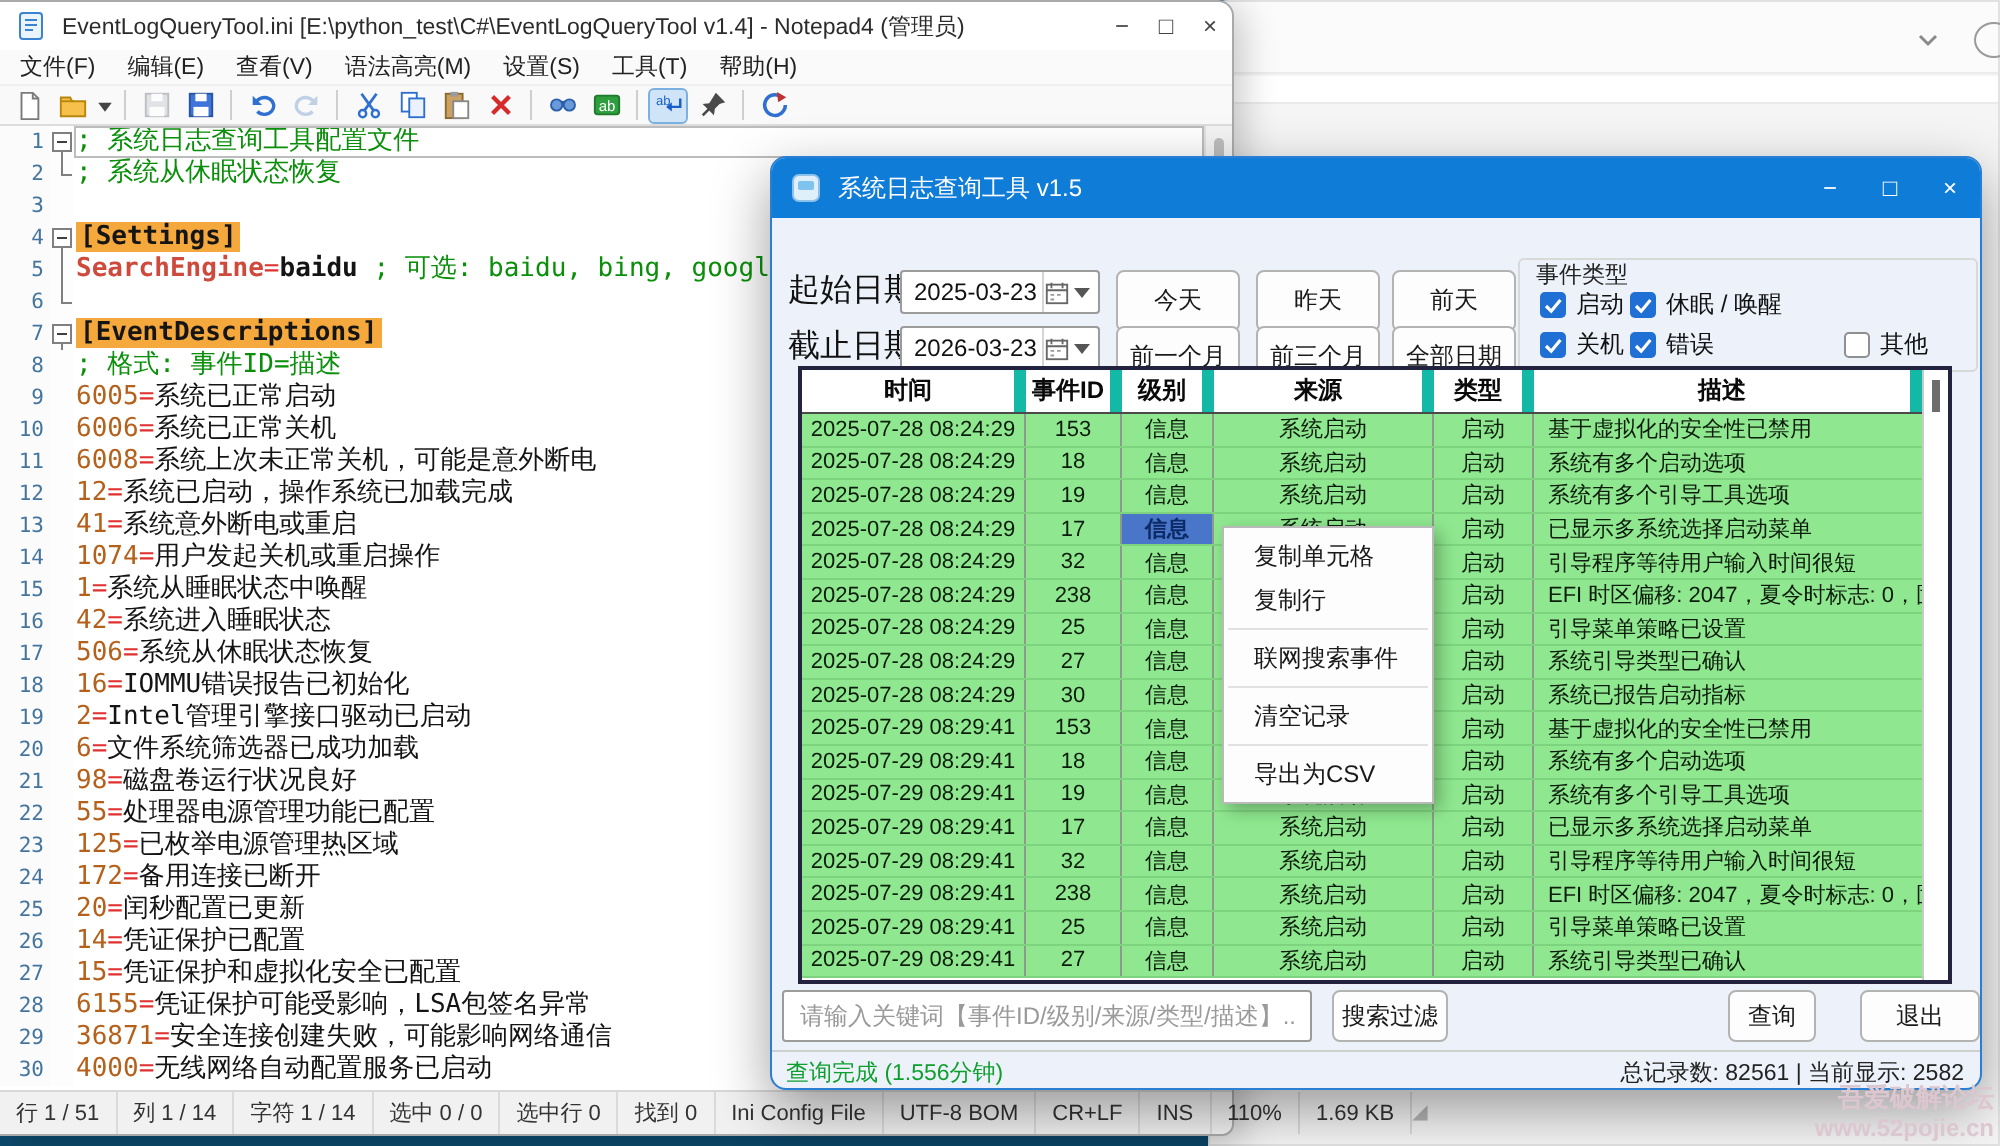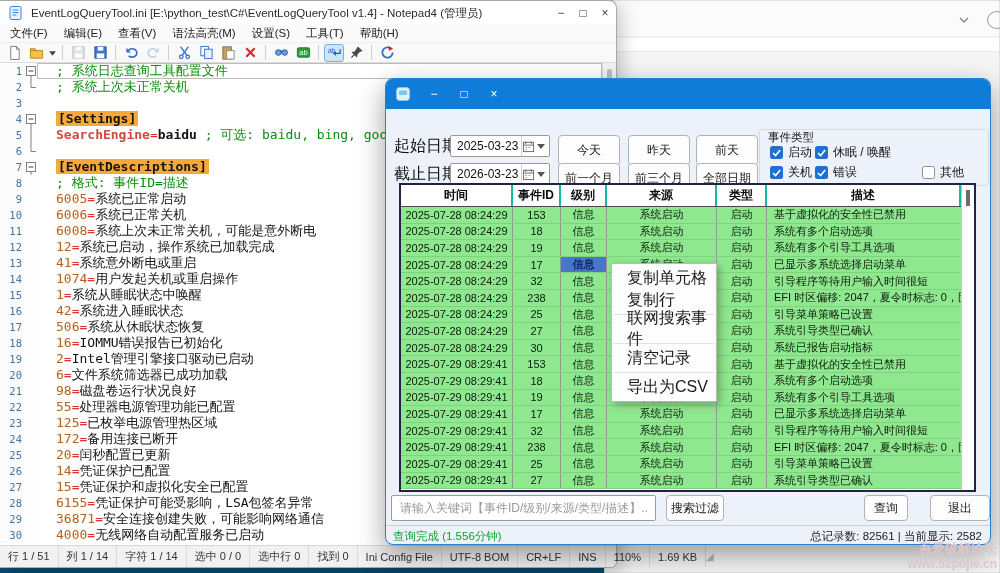--- a/index.html
+++ b/index.html
@@ -27,21 +27,21 @@
 .tb-btn{width:20px;height:18px;display:flex;align-items:center;justify-content:center}
 .tb-btn svg{width:15px;height:15px}
 .tb-btn.active{background:#cfe4f7;border:1px solid #7ab1e0;border-radius:3px}
 .tb-caret{width:9px;height:18px;display:flex;align-items:center;justify-content:center}
 .tb-sep{width:1px;height:15px;background:#cfcfcf;margin:0 3px}
 
 .np-edit{position:absolute;left:0;top:62px;right:14px;bottom:22px;background:#fff;overflow:hidden}
 .line{display:flex;height:16px;white-space:pre}
 .ln{width:25px;flex:none;text-align:right;color:#44759d;font:10.5px/16px "DejaVu Sans Mono",monospace;padding-right:3px;background:#fbfbfb}
 .fold{width:12px;flex:none;background:#fdfdfd}
-.code{flex:1;font:13px/16px "DejaVu Sans Mono","DejaVu Sans",monospace;color:#111;padding-left:19px}
+.code{flex:1;font:13px/16px "DejaVu Sans Mono","DejaVu Sans",monospace;color:#111;padding-left:1px}
 .line.cur .code{outline:1px solid #bcbcbc;outline-offset:-1px}
 .tok-c{color:#0a8f0a}
 .tok-s{background:#f5a83b;font-weight:bold;color:#151515;padding:0 2px}
 .tok-k{color:#b5611c;font-weight:normal}
 .tok-K{color:#cd4a3d;font-weight:bold}
 .tok-e{color:#e03030}
 .tok-b{font-weight:bold;color:#141414}
 .tok-t{color:#141414}
 
 .np-vsb{position:absolute;top:62px;right:0;width:14px;bottom:22px;background:#f3f3f3;border-left:1px solid #e0e0e0}
@@ -64,31 +64,31 @@
 .dtin .cal{margin-left:auto;display:flex;align-items:center;gap:2px;padding-right:4px;border-left:1px solid #d5d5d5;height:100%}
 .dtin .car{width:0;height:0;border:4px solid transparent;border-top:5px solid #555;margin-top:4px}
 .qbtn,.abtn{position:absolute;height:31px;background:#fdfdfd;border:1px solid #b3b3b3;border-radius:4px;font-size:12px;color:#1a1a1a;display:flex;align-items:center;justify-content:center}
 .grp{position:absolute;left:373px;top:50px;width:230px;height:57px;border:1px solid #d9d9d9;border-radius:3px}
 .grp-lbl{position:absolute;left:8px;top:0px;font-size:11.5px;color:#222}
 .cbx{position:absolute;display:flex;align-items:center;gap:5px;font-size:12px;color:#111}
 .cbx svg{flex:none}
 
 .tbl{position:absolute;left:13px;top:104px;width:577px;height:309px;background:#fff;border:2px solid #23233f;display:flex;flex-direction:column}
 .thead{display:grid;grid-template-columns:112px 48px 46px 110px 50px 1fr;height:22px;background:#fff;border-bottom:1px solid #4a4a4a;font-weight:bold;font-size:12px;color:#0a0a0a;margin-right:13px}
-.thead div{display:flex;align-items:center;justify-content:center;border-right:2px solid #14b8a6}
+.thead div{display:flex;align-items:center;justify-content:center;border-right:6px solid #14b8a6}
 .tbody{position:relative;flex:1;overflow:hidden;}
 .trow{display:grid;grid-template-columns:112px 48px 46px 110px 50px 1fr;height:16.6px;background:#8fe88f;border-bottom:1px solid #7ed47e;font-size:11px;color:#0c1c0c}
 .trow div{display:flex;align-items:center;justify-content:center;border-right:1px solid #8f9a8f;overflow:hidden;white-space:nowrap}
 .trow div.dsc{justify-content:flex-start;padding-left:7px}
 .trow div.selc{background:#4a76c9;color:#0c2a66;font-weight:bold}
 .tsb{position:absolute;right:0;top:0;bottom:0;width:13px;background:#fff;border-left:1px solid #c9c9c9}
 .tsb .thumb{position:absolute;left:4px;top:5px;width:4px;height:16px;background:#6d6d6d}
 
 .cmenu{position:absolute;left:225px;top:184px;width:106px;background:#fdfdfd;border:1px solid #b9b9b9;box-shadow:3px 3px 8px rgba(0,0,0,.28);padding:3px 0;z-index:5}
-.cmi{height:22px;display:flex;align-items:center;padding-left:15px;font-size:16px;color:#1a1a1a}
+.cmi{height:22px;display:flex;align-items:center;padding-left:15px;font-size:12px;color:#1a1a1a}
 .cms{border-top:1px solid #e1e1e1;margin:3px 2px}
 
 .srch{position:absolute;left:5px;top:416px;width:265px;height:26px;border:1px solid #9b9b9b;border-radius:2px;background:#fff;font-size:12px;padding:0 8px;color:#222;font-family:"Liberation Sans","DejaVu Sans",sans-serif}
 .srch::placeholder{color:#9a9a9a}
 .fbtn{position:absolute;left:280px;top:416px;width:58px;height:26px}
 .qubtn{position:absolute;left:478px;top:416px;width:44px;height:26px}
 .exbtn{position:absolute;left:544px;top:416px;width:60px;height:26px}
 .dlg-sep{position:absolute;left:0;right:0;top:446px;border-top:1px solid #cfcfcf}
 .dstat-l{position:absolute;left:7px;top:450px;font-size:11.5px;color:#0f9f2f}
 .dstat-r{position:absolute;right:8px;top:450px;font-size:11.5px;color:#222}
@@ -243,21 +243,21 @@
         </span>
       </div>
     <div class="np-edit" id="np-edit">
         <div class="line cur"><span class="ln">1</span><span class="fold"><svg width="12" height="16">
               <rect x="1.5" y="3.5" width="9" height="9" fill="#fff" stroke="#808080"></rect>
               <path d="M3.5 8h5" stroke="#404040"></path>
               <path d="M6 12.5v3.5" stroke="#808080"></path>
             </svg></span><span class="code"><span class="tok-c">; 系统日志查询工具配置文件</span></span></div>
         <div class="line"><span class="ln">2</span><span class="fold"><svg width="12" height="16">
               <path d="M6 0v8.5h5" fill="none" stroke="#808080"></path>
-            </svg></span><span class="code"><span class="tok-c">; 系统上次未正常关机</span></span></div>
+            </svg></span><span class="code"><span class="tok-c">; 系统从休眠状态恢复</span></span></div>
         <div class="line"><span class="ln">3</span><span class="fold"></span><span class="code"></span></div>
         <div class="line"><span class="ln">4</span><span class="fold"><svg width="12" height="16">
               <rect x="1.5" y="3.5" width="9" height="9" fill="#fff" stroke="#808080"></rect>
               <path d="M3.5 8h5" stroke="#404040"></path>
               <path d="M6 12.5v3.5" stroke="#808080"></path>
             </svg></span><span class="code"><span class="tok-s">[Settings]</span></span></div>
         <div class="line"><span class="ln">5</span><span class="fold"><svg width="12" height="16">
               <path d="M6 0v16" fill="none" stroke="#808080"></path>
             </svg></span><span class="code"><span class="tok-K">SearchEngine</span><span class="tok-e">=</span><span class="tok-b">baidu</span><span class="tok-t"> </span><span class="tok-c">; 可选: baidu, bing, google</span></span></div>
         <div class="line"><span class="ln">6</span><span class="fold"><svg width="12" height="16">
@@ -312,20 +312,21 @@
         <span class="sb-grip">◢</span>
       </div>
   </div>
 
   <div class="dlg">
     <div class="dlg-title">
       <span class="ticon"><svg viewBox="0 0 16 16" width="16" height="16">
             <rect x="1.5" y="1.5" width="13" height="13" rx="3" fill="#dff0fb" stroke="#8fc2ea"></rect>
             <rect x="4" y="4.5" width="8" height="4.5" rx="1" fill="#7fc4ef"></rect>
           </svg></span>
+      <span class="ttext">系统日志查询工具 v1.5</span>
       <span class="dlg-btn">−</span>
       <span class="dlg-btn">□</span>
       <span class="dlg-btn">×</span>
     </div>
 
     <span class="lbl" style="left:8px;top:56px">起始日期:</span>
     <div class="dtin" style="left:64px;top:56px;width:100px">
       <span>2025-03-23</span>
       <span class="cal">
           <svg width="13" height="13" viewBox="0 0 14 14">

